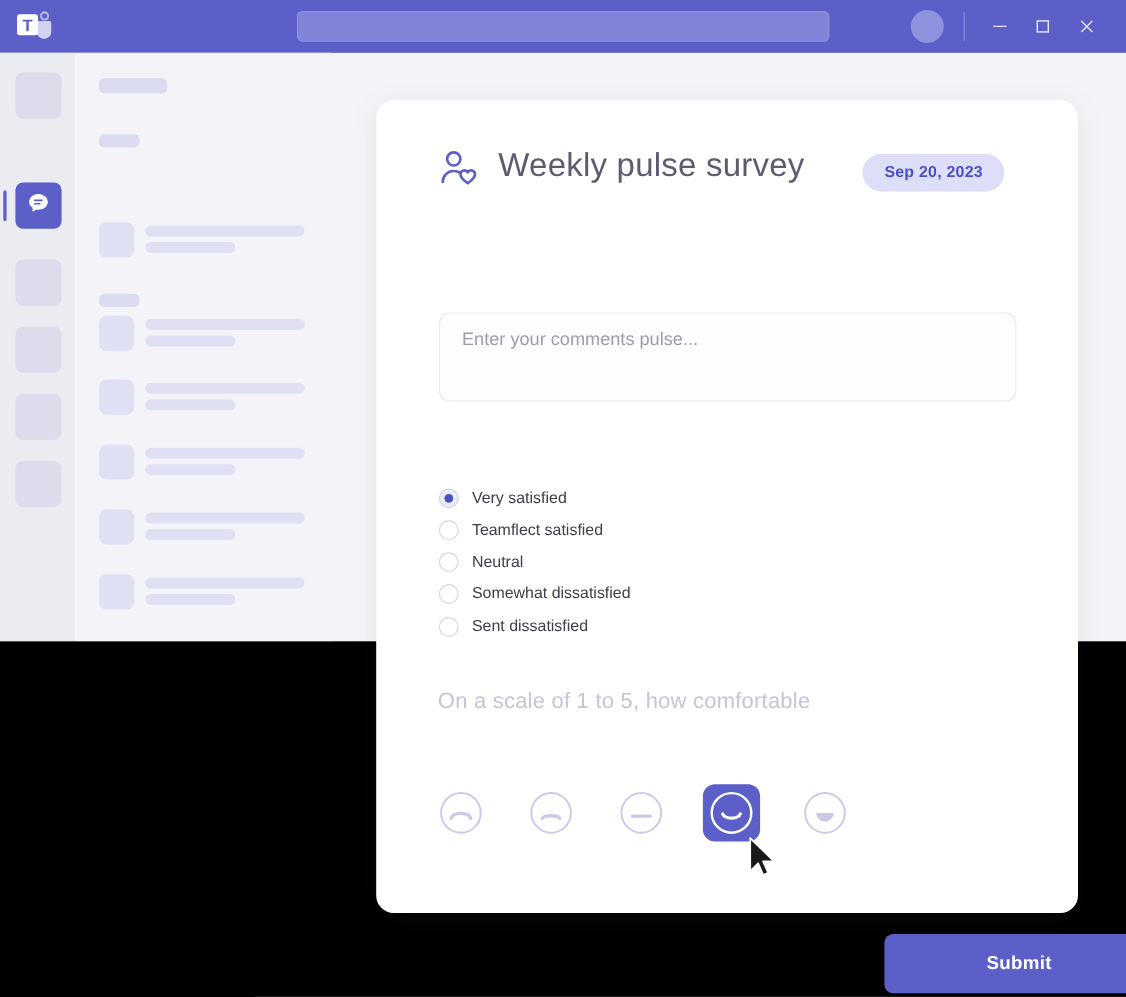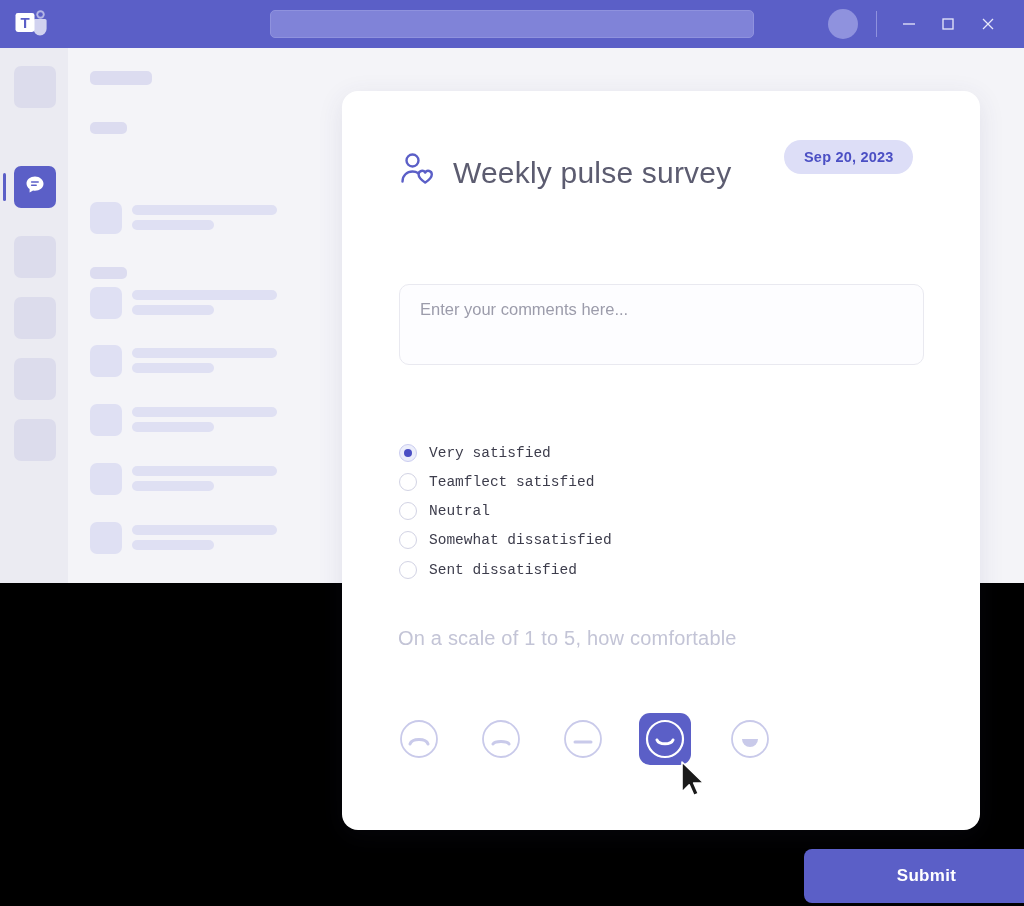--- a/index.html
+++ b/index.html
@@ -80,21 +80,21 @@
   }
 
   
   .card {
     position: absolute; left: 342px; top: 91px; width: 638px; height: 739px;
     background: #ffffff; border-radius: 16px;
     box-shadow: 0 6px 26px rgba(60,60,110,0.10);
     overflow: hidden;
   }
   .card-head {
-    position: absolute; left: 56px; top: 43px; display: flex; align-items: flex-end; margin-top: 16px;
+    position: absolute; left: 56px; top: 43px; display: flex; align-items: flex-start;
   }
   .head-icon { width: 40px; height: 40px; margin-right: 15px; }
   .card-title {
     font-size: 30px; font-weight: normal; color: #5c5c70; letter-spacing: .2px;
     white-space: nowrap;
   }
   .date-badge {
     position: absolute; left: 442px; top: 49px;
     background: #dddef7; color: #4b4fc4; border-radius: 20px;
     padding: 9px 20px; font-size: 14.5px; font-weight: bold; letter-spacing: .2px;
@@ -106,21 +106,21 @@
   .comment-box {
     position: absolute; left: 57px; top: 193px; width: 525px; height: 81px;
     border: 1px solid #e9e9f0; border-radius: 10px; background: #fdfdff;
   }
   .comment-ph {
     position: absolute; left: 20px; top: 15px;
     font-size: 16.5px; color: #9c9cab;
   }
 
   
-  .radio-row { position: absolute; left: 57px; display: flex; align-items: center; font-family: Liberation Mono, monospace; }
+  .radio-row { position: absolute; left: 57px; display: flex; align-items: center; }
   .radio-dot {
     width: 18px; height: 18px; border-radius: 50%;
     border: 1.6px solid #d2d3e4; background: #fff;
     display: flex; align-items: center; justify-content: center;
     flex: none;
   }
   .radio-dot.sel { border-color: #cbcdf0; background: #eceefb; }
   .radio-dot.sel::after {
     content: ''; width: 8px; height: 8px; border-radius: 50%; background: #4b4fc4;
   }
@@ -260,21 +260,21 @@
           <path d="M4.5 31.5c0-6 4.5-10 10-10 2.2 0 4.2.6 5.8 1.7" fill="none" stroke="#5b5fc7" stroke-width="2.4" stroke-linecap="round"></path>
           <path d="M27.2 32.6c-3-2.2-6.6-4.7-6.6-8.2a3.55 3.55 0 0 1 6.6-1.8 3.55 3.55 0 0 1 6.6 1.8c0 3.5-3.6 6-6.6 8.2z" fill="none" stroke="#5b5fc7" stroke-width="2.4" stroke-linejoin="round"></path>
         </svg>
       </span>
       <span class="card-title">Weekly pulse survey</span>
     </div>
 
     <div class="date-badge">Sep 20, 2023</div>
 
     <div class="comment-box">
-      <div class="comment-ph">Enter your comments here...</div>
+      <div class="comment-ph">Enter your comments pulse...</div>
     </div>
 
 
     <div class="radio-row" style="top:353px">
       <span class="radio-dot sel"></span>
       <span class="radio-label">Very satisfied</span>
     </div>
     <div class="radio-row" style="top:382px">
       <span class="radio-dot"></span>
       <span class="radio-label">Teamflect satisfied</span>

